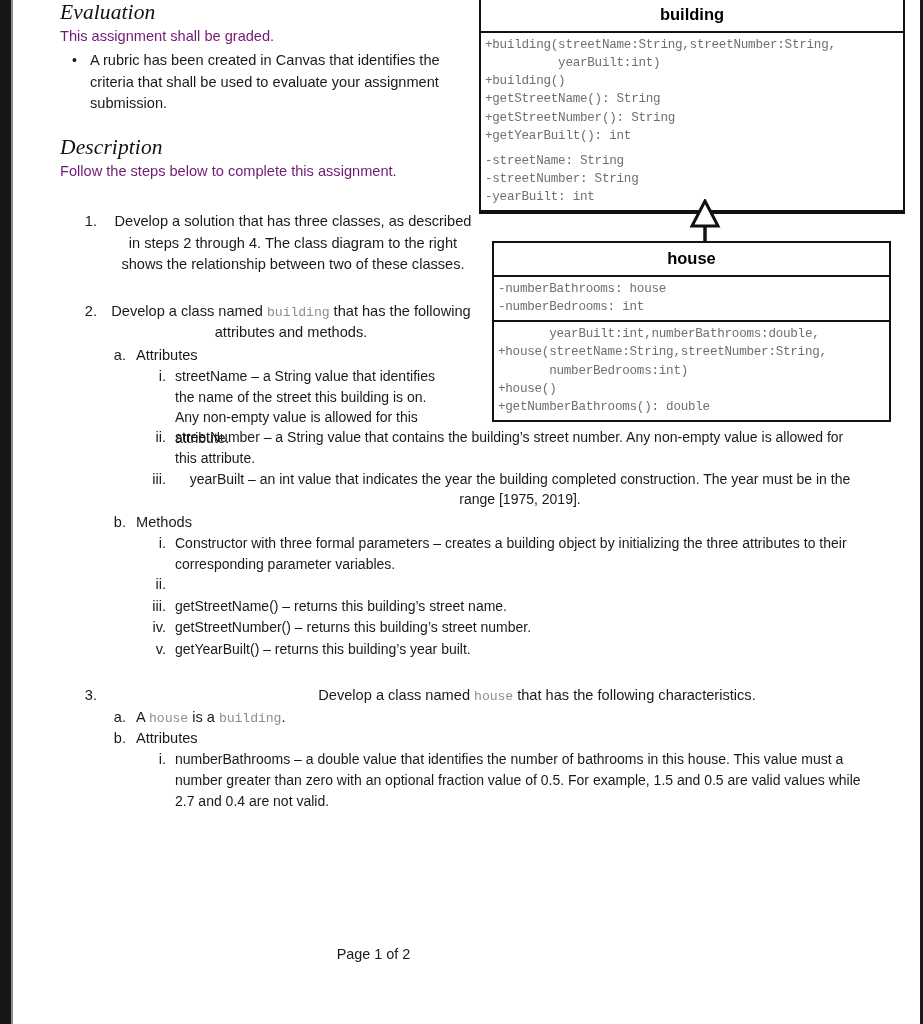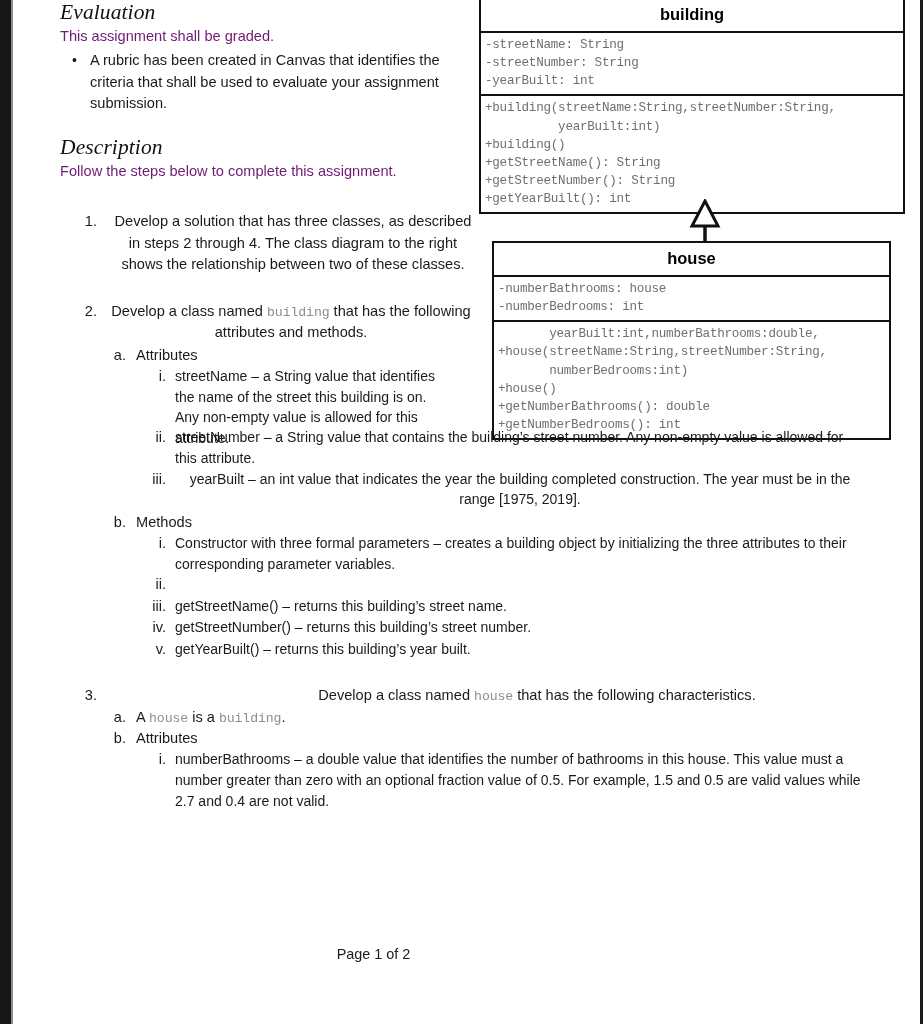--- a/index.html
+++ b/index.html
@@ -208,33 +208,33 @@
 <div class="edge-bar-left"></div>
 <div class="edge-bar-left-hairline"></div>
 <div class="edge-bar-right"></div>
 
 <div class="page">
 
   <div class="uml">
 
     <div class="uml-box" style="left:466px; top:-3px; width:426px;">
       <div class="uml-title">building</div>
-      <div class="uml-compartment">
-        <div class="uml-line">-streetName: String</div>
-        <div class="uml-line">-streetNumber: String</div>
-        <div class="uml-line">-yearBuilt: int</div>
-      </div>
       <div class="uml-compartment last">
         <div class="uml-line">+building(streetName:String,streetNumber:String,</div>
         <div class="uml-line">          yearBuilt:int)</div>
         <div class="uml-line">+building()</div>
         <div class="uml-line">+getStreetName(): String</div>
         <div class="uml-line">+getStreetNumber(): String</div>
         <div class="uml-line">+getYearBuilt(): int</div>
       </div>
+      <div class="uml-compartment">
+        <div class="uml-line">-streetName: String</div>
+        <div class="uml-line">-streetNumber: String</div>
+        <div class="uml-line">-yearBuilt: int</div>
+      </div>
     </div>
 
     <div class="inherit" style="left:662px; top:199px; width:60px; height:46px;">
       <svg width="60" height="46" viewBox="0 0 60 46">
         <polygon points="30,2 43,27 17,27" fill="#ffffff" stroke="#111111" stroke-width="3"></polygon>
         <line x1="30" y1="27" x2="30" y2="46" stroke="#111111" stroke-width="3.5"></line>
       </svg>
     </div>
 
     <div class="uml-box" style="left:479px; top:241px; width:399px;">
@@ -242,21 +242,20 @@
       <div class="uml-compartment">
         <div class="uml-line">-numberBathrooms: house</div>
         <div class="uml-line">-numberBedrooms: int</div>
       </div>
       <div class="uml-compartment last">
         <div class="uml-line">       yearBuilt:int,numberBathrooms:double,</div>
         <div class="uml-line">+house(streetName:String,streetNumber:String,</div>
         <div class="uml-line">       numberBedrooms:int)</div>
         <div class="uml-line">+house()</div>
         <div class="uml-line">+getNumberBathrooms(): double</div>
-        <div class="uml-line">+getNumberBedrooms(): int</div>
       </div>
     </div>
   </div>
 
   <div class="doc-body" style="padding-left:47px; padding-top:0px;">
 
     <h2 class="section-head" style="margin-top:0px;">Evaluation</h2>
     <p class="para w-narrow">This assignment shall be graded.</p>
 
     <div class="bullet-row" style="margin-top:3px;">

